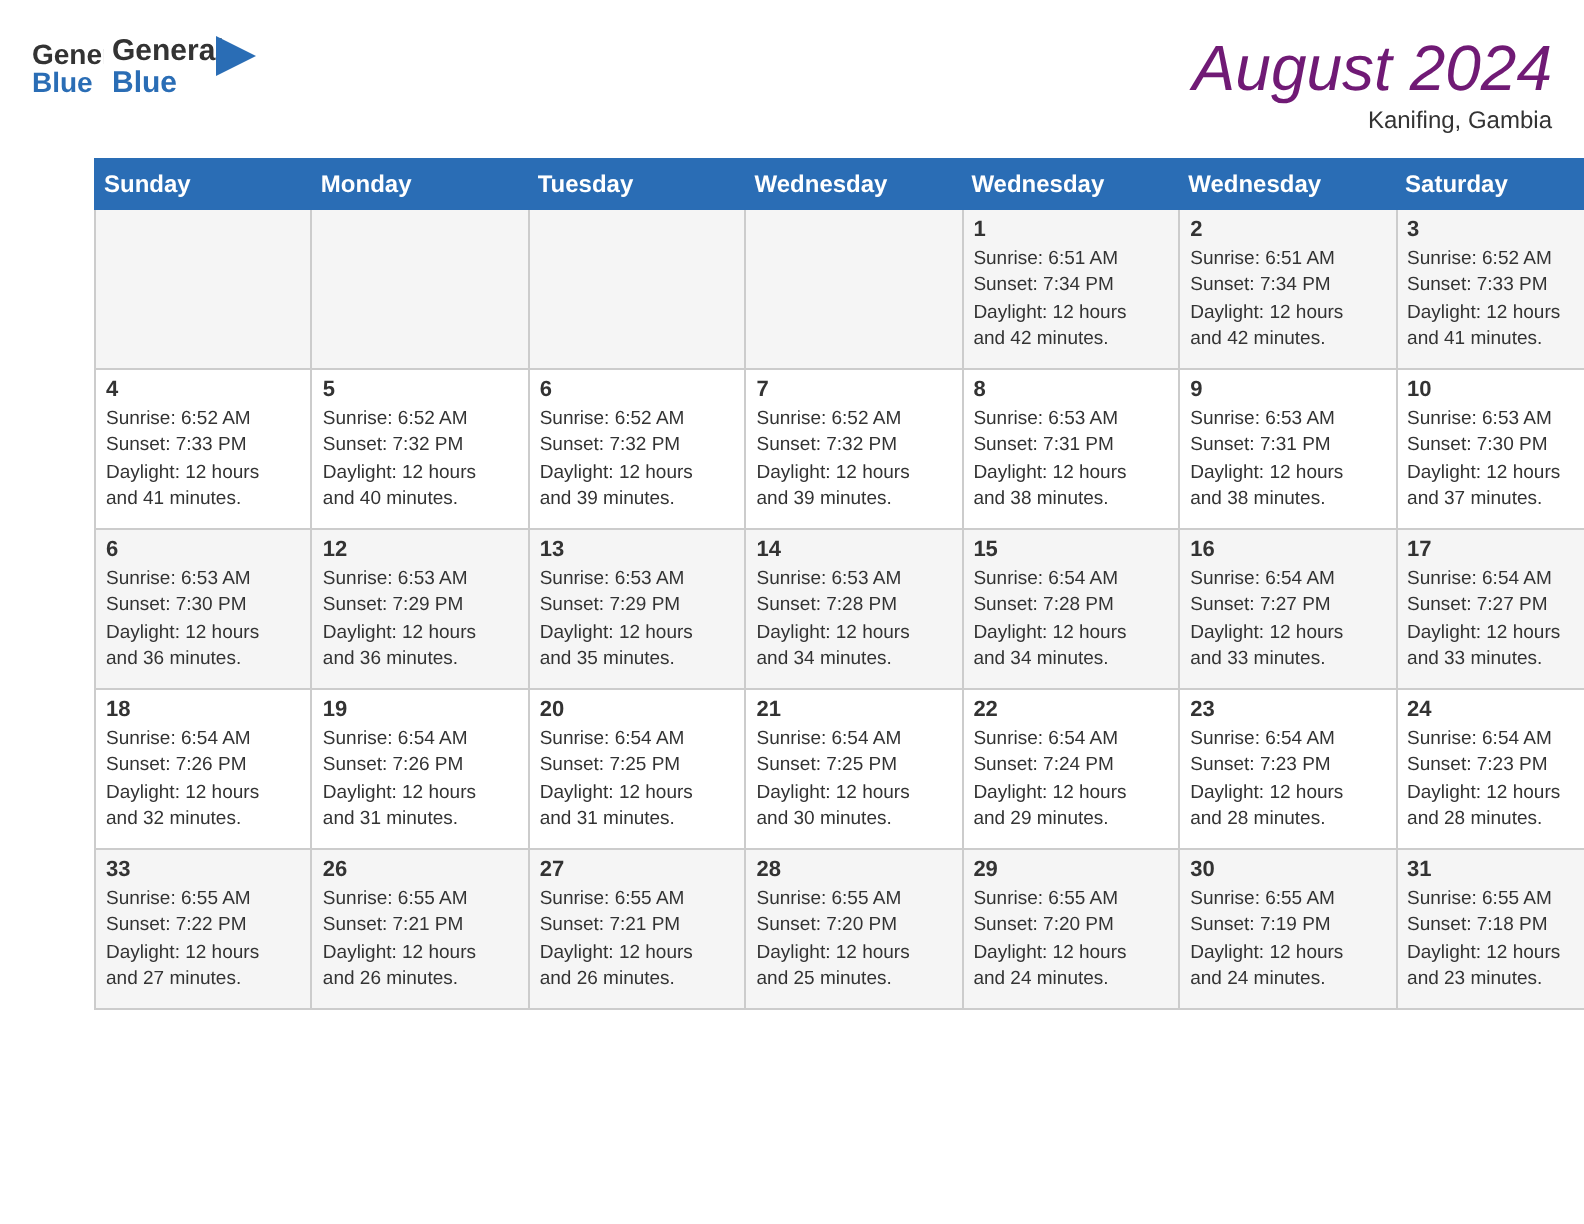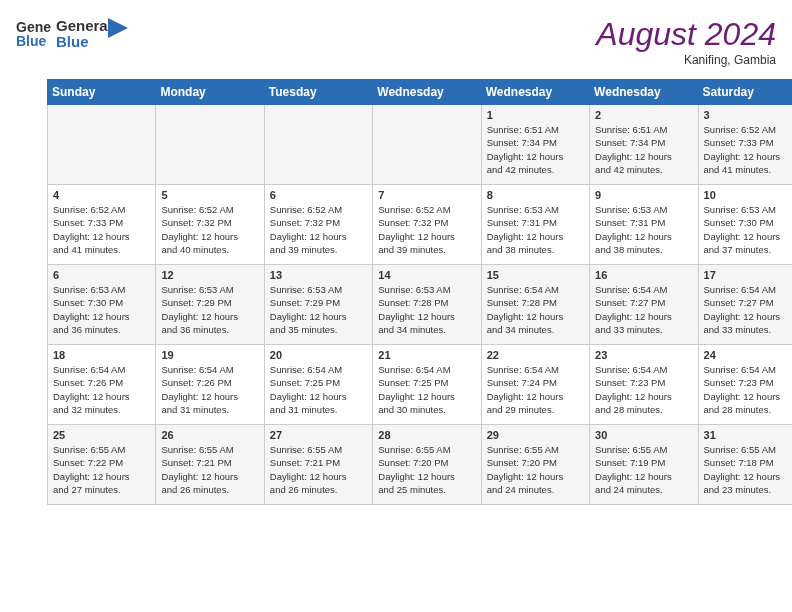--- a/index.html
+++ b/index.html
@@ -295,21 +295,21 @@
         <td>
           <span class="day-num">24</span>
           <div class="day-info" style="white-space: pre-line;">Sunrise: 6:54 AM
 Sunset: 7:23 PM
 Daylight: 12 hours
 and 28 minutes.</div>
         </td>
       </tr>
       <tr>
         <td>
-          <span class="day-num">25</span>
+          <span class="day-num">33</span>
           <div class="day-info" style="white-space: pre-line;">Sunrise: 6:55 AM
 Sunset: 7:22 PM
 Daylight: 12 hours
 and 27 minutes.</div>
         </td>
         <td>
           <span class="day-num">26</span>
           <div class="day-info" style="white-space: pre-line;">Sunrise: 6:55 AM
 Sunset: 7:21 PM
 Daylight: 12 hours

